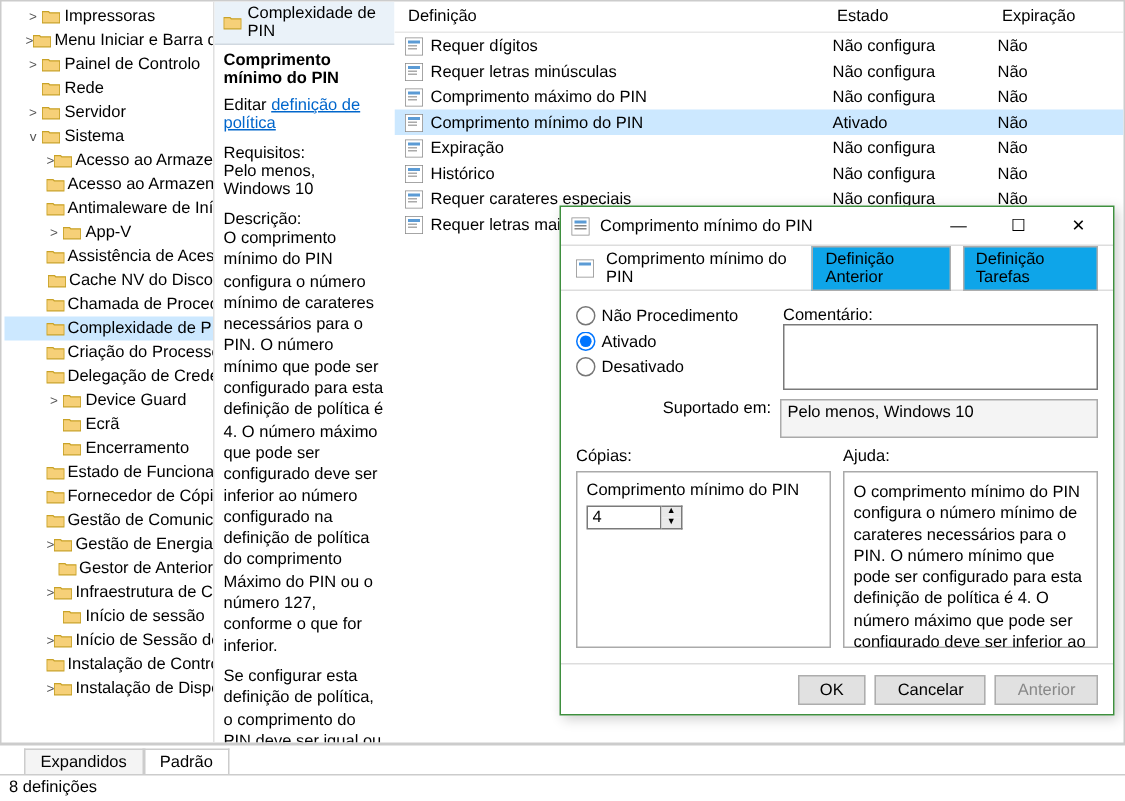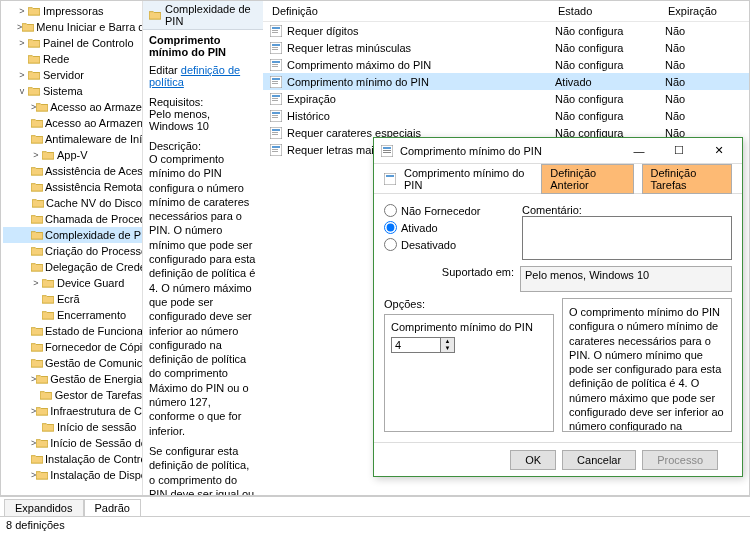--- a/index.html
+++ b/index.html
@@ -30,43 +30,43 @@
 .rrow .rc-def{display:flex;align-items:center;gap:4px;padding-left:6px;flex:1}
 .rrow .rc-est{width:110px;padding-left:6px}.rrow .rc-com{width:90px;padding-left:6px}
 .ric { width:14px; height:14px; display:flex; align-items:center; justify-content:center; }
 
 .dialog { position:absolute; left:110px; top:136px; width:370px; height:340px; background:#fff; border:1px solid #3e8f3e; box-shadow:2px 2px 8px rgba(0,0,0,0.2); display:flex; flex-direction:column; }
 .dlg-title { height:26px; background:#fff; border-bottom:1px solid #ddd; display:flex; align-items:center; padding:0 6px; gap:6px; }
 .dlg-title .spacer{flex:1}
 .dlg-btn { width:34px; height:20px; display:flex; align-items:center; justify-content:center; cursor:default; }
 .dlg-sub { height:30px; display:flex; align-items:center; padding:0 10px; gap:8px; border-bottom:1px solid #ddd; }
 .dlg-sub .spacer{flex:1}
-.nav-btn { border:1px solid #adadad; background:#fdba74; padding:2px 8px; cursor:default; }
+.nav-btn { border:1px solid #adadad; background:#0ea5e9; padding:2px 8px; cursor:default; }
 .dlg-body { flex:1; padding:10px; display:flex; flex-direction:column; gap:6px; overflow:hidden; }
 .radios { display:flex; flex-direction:column; gap:4px; }
 .radios label { display:flex; align-items:center; gap:4px; }
 .row2 { display:flex; gap:8px; }
 .row2 .lcol{width:130px}.row2 .rcol{flex:1}
 .txtbox { border:1px solid #7a7a7a; background:#fff; height:44px; padding:2px; width:100%; }
 .sup-row { display:flex; gap:6px; align-items:flex-start; }
 .sup-box { border:1px solid #aaa; background:#f4f4f4; height:26px; padding:2px 4px; flex:1; }
 .cols { display:flex; gap:8px; flex:1; overflow:hidden; }
 .cols .c1,.cols .c2{flex:1;display:flex;flex-direction:column;gap:4px}
 .opt-box { border:1px solid #aaa; padding:6px; flex:1; }
 .spin { display:flex; margin-top:4px; }
 .spin input { border:1px solid #7a7a7a; width:50px; padding:1px 3px; }
 .spin .sb { width:14px; border:1px solid #7a7a7a; border-left:none; display:flex; flex-direction:column; }
 .spin .sb div { flex:1; font-size:6px; text-align:center; background:#e9e9e9; cursor:default; }
 .help-box { border:1px solid #aaa; padding:6px; flex:1; overflow:auto; line-height:1.3; }
 .help-box p{margin-bottom:6px}
-.dlg-foot { height:34px; border-top:1px solid #ddd; display:flex; align-items:center; justify-content:flex-end; padding:0 24px; gap:6px; }
+.dlg-foot { height:34px; border-top:1px solid #ddd; display:flex; align-items:center; justify-content:flex-end; padding:0 10px; gap:6px; }
 .dlg-foot button { border:1px solid #adadad; background:#e1e1e1; padding:3px 14px; cursor:default; }
 .dlg-foot button.dis { color:#888; }
 
-.tabs { height:20px; border-top:1px solid #ccc; display:flex; align-items:flex-end; padding-left:4px; gap:0; }
+.tabs { height:20px; border-top:1px solid #ccc; display:flex; align-items:flex-end; padding-left:16px; gap:0; }
 .tab { border:1px solid #ccc; border-bottom:none; padding:2px 10px; background:#f4f4f4; cursor:default; }
 .tab.active { background:#fff; }
 .status { height:18px; border-top:1px solid #ccc; padding:2px 6px; }
 </style>
 </head>
 <body>
 
 <div class="app">
  <div class="main">
   <div class="tree" id="tree">
@@ -169,29 +169,20 @@
           </span>
           <span class="tree-label">Assistência de Acesso Negu</span>
         </div>
         <div class="tree-item ind2">
           <span class="tw"></span>
           <span class="fold">
             <svg viewBox="0 0 14 12">
               <path d="M0 2h5l1 1h8v8H0z" fill="#f6d078" stroke="#c9a227"></path>
             </svg>
           </span>
-          <span class="tree-label">Assistência Remota</span>
-        </div>
-        <div class="tree-item ind2">
-          <span class="tw"></span>
-          <span class="fold">
-            <svg viewBox="0 0 14 12">
-              <path d="M0 2h5l1 1h8v8H0z" fill="#f6d078" stroke="#c9a227"></path>
-            </svg>
-          </span>
           <span class="tree-label">Cache NV do Disco</span>
         </div>
         <div class="tree-item ind2">
           <span class="tw"></span>
           <span class="fold">
             <svg viewBox="0 0 14 12">
               <path d="M0 2h5l1 1h8v8H0z" fill="#f6d078" stroke="#c9a227"></path>
             </svg>
           </span>
           <span class="tree-label">Chamada de Procedimento</span>
@@ -286,21 +277,21 @@
           </span>
           <span class="tree-label">Gestão de Energia</span>
         </div>
         <div class="tree-item ind2">
           <span class="tw"></span>
           <span class="fold">
             <svg viewBox="0 0 14 12">
               <path d="M0 2h5l1 1h8v8H0z" fill="#f6d078" stroke="#c9a227"></path>
             </svg>
           </span>
-          <span class="tree-label">Gestor de Tarefas</span>
+          <span class="tree-label">Gestor de Anterior</span>
         </div>
         <div class="tree-item ind2">
           <span class="tw">&gt;</span>
           <span class="fold">
             <svg viewBox="0 0 14 12">
               <path d="M0 2h5l1 1h8v8H0z" fill="#f6d078" stroke="#c9a227"></path>
             </svg>
           </span>
           <span class="tree-label">Infraestrutura de Classificaç</span>
         </div>
@@ -520,21 +511,21 @@
      <span>Comprimento mínimo do PIN</span>
      <span class="spacer"></span>
      <div class="nav-btn">Definição Anterior</div>
      <div class="nav-btn">Definição Tarefas</div>
     </div>
     <div class="dlg-body">
      <div class="row2">
       <div class="lcol radios">
        <label>
                   <input type="radio" name="st" style="">
-                  <span>Não Fornecedor</span>
+                  <span>Não Procedimento</span>
                 </label>
        <label>
                   <input type="radio" name="st" checked="" style="">
                   <span>Ativado</span>
                 </label>
        <label>
                   <input type="radio" name="st" style="">
                   <span>Desativado</span>
                 </label>
       </div>
@@ -542,44 +533,45 @@
        <div>Comentário:</div>
        <div class="txtbox"></div>
       </div>
      </div>
      <div class="sup-row">
       <div style="width:130px;text-align:right">Suportado em:</div>
       <div class="sup-box">Pelo menos, Windows 10</div>
      </div>
      <div class="cols">
       <div class="c1">
-       <div>Opções:</div>
+       <div>Cópias:</div>
        <div class="opt-box">
         <div>Comprimento mínimo do PIN</div>
         <div class="spin">
          <input value="4" style="">
          <div class="sb">
                       <div>▲</div>
                       <div>▼</div>
                     </div>
         </div>
        </div>
       </div>
       <div class="c2">
+       <div>Ajuda:</div>
        <div class="help-box">
         <p>O comprimento mínimo do PIN configura o número mínimo de carateres necessários para o PIN. O número mínimo que pode ser configurado para esta definição de política é 4. O número máximo que pode ser configurado deve ser inferior ao número configurado na definição de política do comprimento Máximo do PIN ou o número 127, conforme o que for inferior.</p>
 
        </div>
       </div>
      </div>
     </div>
     <div class="dlg-foot">
      <button>OK</button>
      <button>Cancelar</button>
-     <button class="dis">Processo</button>
+     <button class="dis">Anterior</button>
     </div>
    </div>
   </div>
  </div>
  <div class="tabs">
   <div class="tab">Expandidos</div>
   <div class="tab active">Padrão</div>
  </div>
  <div class="status">8 definições</div>
 </div>

